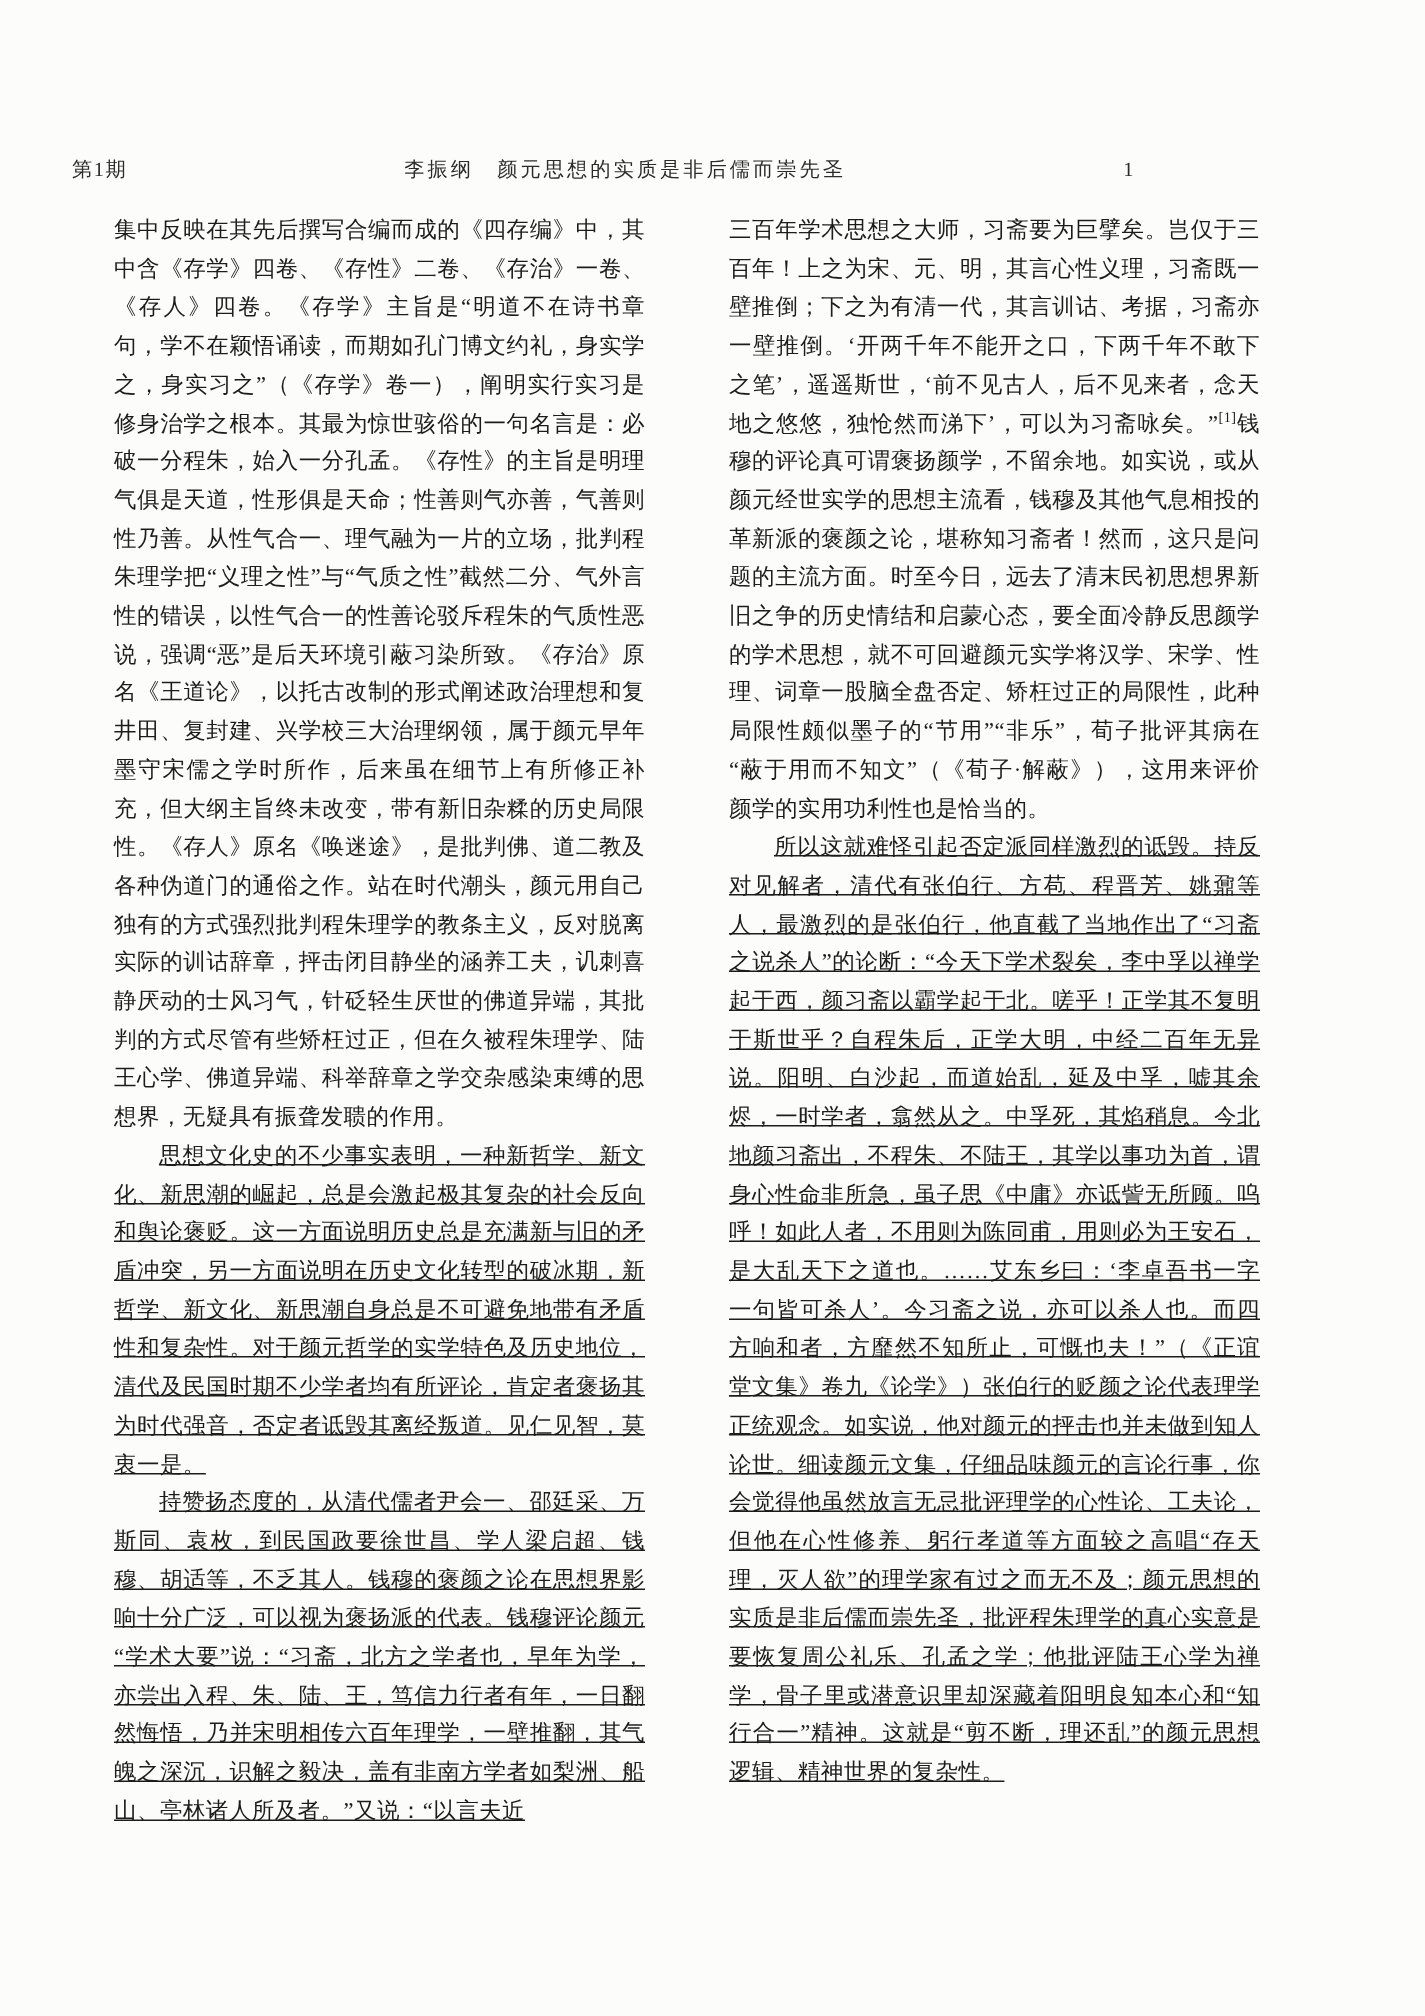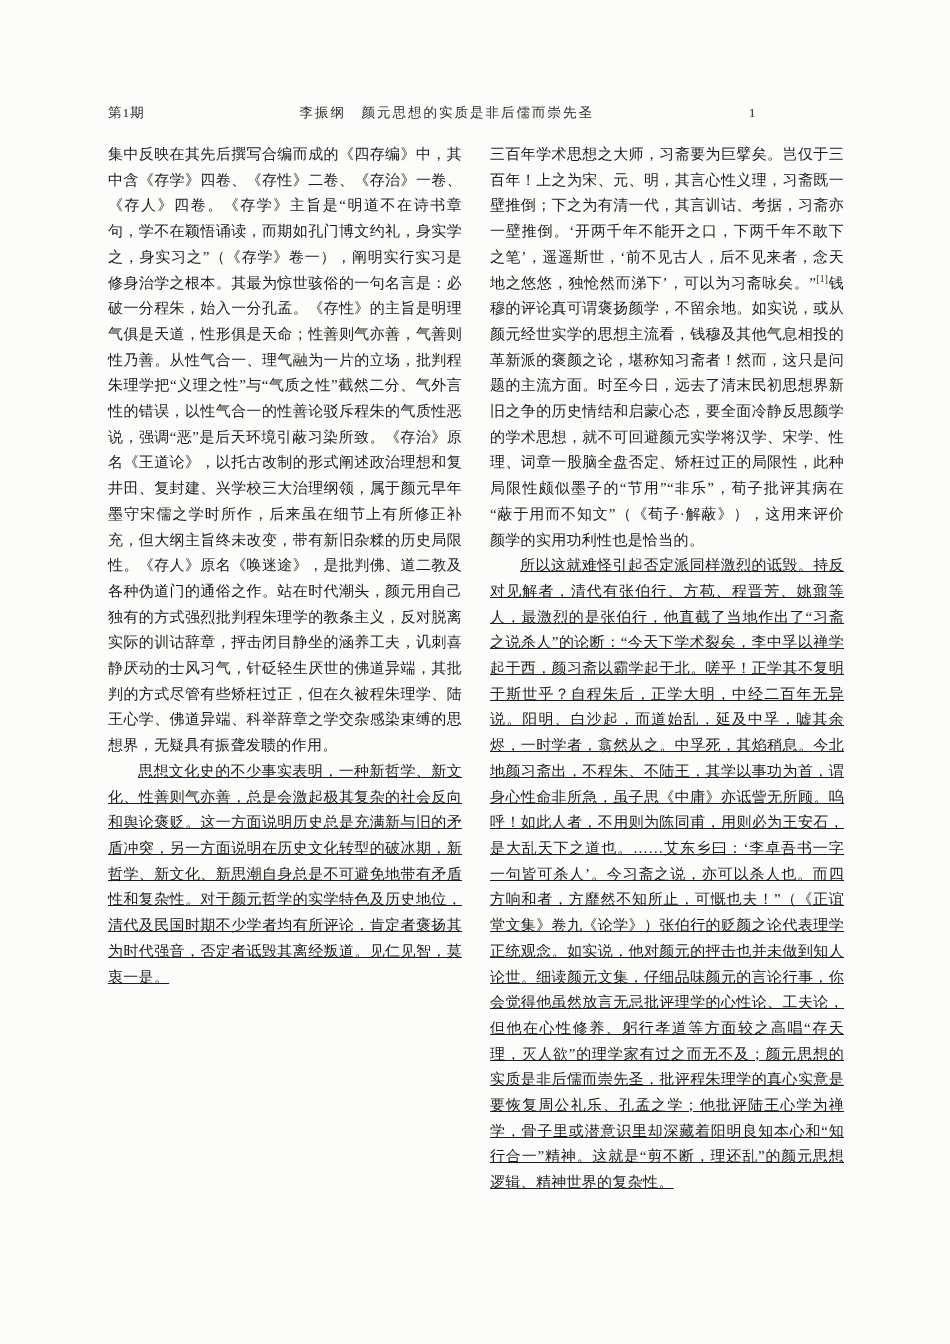--- a/index.html
+++ b/index.html
@@ -6,41 +6,42 @@
   html, body { width: 950px; height: 1344px; }
   body {
     background: #fcfcfa;
     color: #1e1e1e;
     font-family: "Liberation Serif", "DejaVu Serif", serif;
     overflow: hidden;
   }
   .page {
     width: 862px;
     height: 1344px;
-    padding: 104px 106px 0 108px;
+    padding: 104px 106px 0 48px;
     position: relative;
   }
   .page-header {
     display: flex;
     justify-content: space-between;
     align-items: baseline;
     font-size: 13.5px;
     color: #2b2b2b;
   }
   .page-header .issue { letter-spacing: 1px; }
   .page-header .running-head { letter-spacing: 2px; }
   .page-header .page-num { letter-spacing: 0.5px; }
   .columns {
     display: flex;
     gap: 28px;
     margin-top: 20px;
   }
   .column {
     width: 354px;
     flex: 0 0 354px;
+    margin-left: 28px;
   }
   .para {
     font-size: 15px;
     line-height: 25.7px;
     text-align: justify;
     text-justify: inter-ideograph;
     letter-spacing: 0.3px;
     color: #1c1c1c;
   }
   .para.indent { text-indent: 2em; text-decoration: underline; }
@@ -58,21 +59,22 @@
   <header class="page-header">
     <span class="issue">第1期</span>
     <span class="running-head">李振纲　颜元思想的实质是非后儒而崇先圣</span>
     <span class="page-num">1</span>
   </header>
 
   <main class="columns">
 
     <section class="column">
       <p class="para">集中反映在其先后撰写合编而成的《四存编》中，其中含《存学》四卷、《存性》二卷、《存治》一卷、《存人》四卷。《存学》主旨是“明道不在诗书章句，学不在颖悟诵读，而期如孔门博文约礼，身实学之，身实习之”（《存学》卷一），阐明实行实习是修身治学之根本。其最为惊世骇俗的一句名言是：必破一分程朱，始入一分孔孟。《存性》的主旨是明理气俱是天道，性形俱是天命；性善则气亦善，气善则性乃善。从性气合一、理气融为一片的立场，批判程朱理学把“义理之性”与“气质之性”截然二分、气外言性的错误，以性气合一的性善论驳斥程朱的气质性恶说，强调“恶”是后天环境引蔽习染所致。《存治》原名《王道论》，以托古改制的形式阐述政治理想和复井田、复封建、兴学校三大治理纲领，属于颜元早年墨守宋儒之学时所作，后来虽在细节上有所修正补充，但大纲主旨终未改变，带有新旧杂糅的历史局限性。《存人》原名《唤迷途》，是批判佛、道二教及各种伪道门的通俗之作。站在时代潮头，颜元用自己独有的方式强烈批判程朱理学的教条主义，反对脱离实际的训诂辞章，抨击闭目静坐的涵养工夫，讥刺喜静厌动的士风习气，针砭轻生厌世的佛道异端，其批判的方式尽管有些矫枉过正，但在久被程朱理学、陆王心学、佛道异端、科举辞章之学交杂感染束缚的思想界，无疑具有振聋发聩的作用。</p>
-      <p class="para indent">思想文化史的不少事实表明，一种新哲学、新文化、性善则气亦善，总是会激起极其复杂的社会反向和舆论褒贬。这一方面说明历史总是充满新与旧的矛盾冲突，另一方面说明在历史文化转型的破冰期，新哲学、新文化、新思潮自身总是不可避免地带有矛盾性和复杂性。对于颜元哲学的实学特色及历史地位，清代及民国时期不少学者均有所评论，肯定者褒扬其为时代强音，否定者诋毁其离经叛道。见仁见智，莫衷一是。</p>
+      <p class="para indent">思想文化史的不少事实表明，一种新哲学、新文化、新思潮的崛起，总是会激起极其复杂的社会反向和舆论褒贬。这一方面说明历史总是充满新与旧的矛盾冲突，另一方面说明在历史文化转型的破冰期，新哲学、新文化、新思潮自身总是不可避免地带有矛盾性和复杂性。对于颜元哲学的实学特色及历史地位，清代及民国时期不少学者均有所评论，肯定者褒扬其为时代强音，否定者诋毁其离经叛道。见仁见智，莫衷一是。</p>
+      <p class="para indent">持赞扬态度的，从清代儒者尹会一、邵廷采、万斯同、袁枚，到民国政要徐世昌、学人梁启超、钱穆、胡适等，不乏其人。钱穆的褒颜之论在思想界影响十分广泛，可以视为褒扬派的代表。钱穆评论颜元“学术大要”说：“习斋，北方之学者也，早年为学，亦尝出入程、朱、陆、王，笃信力行者有年，一日翻然悔悟，乃并宋明相传六百年理学，一壁推翻，其气魄之深沉，识解之毅决，盖有非南方学者如梨洲、船山、亭林诸人所及者。”又说：“以言夫近</p>
     </section>
 
     <section class="column">
       <p class="para"><span>三百年学术思想之大师，习斋要为巨擘矣。岂仅于三百年！上之为宋、元、明，其言心性义理，习斋既一壁推倒；下之为有清一代，其言训诂、考据，习斋亦一壁推倒。‘开两千年不能开之口，下两千年不敢下之笔’，遥遥斯世，‘前不见古人，后不见来者，念天地之悠悠，独怆然而涕下’，可以为习斋咏矣。”</span><sup class="ref">[1]</sup><span>钱穆的评论真可谓褒扬颜学，不留余地。如实说，或从颜元经世实学的思想主流看，钱穆及其他气息相投的革新派的褒颜之论，堪称知习斋者！然而，这只是问题的主流方面。时至今日，远去了清末民初思想界新旧之争的历史情结和启蒙心态，要全面冷静反思颜学的学术思想，就不可回避颜元实学将汉学、宋学、性理、词章一股脑全盘否定、矫枉过正的局限性，此种局限性颇似墨子的“节用”“非乐”，荀子批评其病在“蔽于用而不知文”（《荀子·解蔽》），这用来评价颜学的实用功利性也是恰当的。</span></p>
       <p class="para indent">所以这就难怪引起否定派同样激烈的诋毁。持反对见解者，清代有张伯行、方苞、程晋芳、姚鼐等人，最激烈的是张伯行，他直截了当地作出了“习斋之说杀人”的论断：“今天下学术裂矣，李中孚以禅学起于西，颜习斋以霸学起于北。嗟乎！正学其不复明于斯世乎？自程朱后，正学大明，中经二百年无异说。阳明、白沙起，而道始乱，延及中孚，嘘其余烬，一时学者，翕然从之。中孚死，其焰稍息。今北地颜习斋出，不程朱、不陆王，其学以事功为首，谓身心性命非所急，虽子思《中庸》亦诋訾无所顾。呜呼！如此人者，不用则为陈同甫，用则必为王安石，是大乱天下之道也。……艾东乡曰：‘李卓吾书一字一句皆可杀人’。今习斋之说，亦可以杀人也。而四方响和者，方靡然不知所止，可慨也夫！”（《正谊堂文集》卷九《论学》）张伯行的贬颜之论代表理学正统观念。如实说，他对颜元的抨击也并未做到知人论世。细读颜元文集，仔细品味颜元的言论行事，你会觉得他虽然放言无忌批评理学的心性论、工夫论，但他在心性修养、躬行孝道等方面较之高唱“存天理，灭人欲”的理学家有过之而无不及；颜元思想的实质是非后儒而崇先圣，批评程朱理学的真心实意是要恢复周公礼乐、孔孟之学；他批评陆王心学为禅学，骨子里或潜意识里却深藏着阳明良知本心和“知行合一”精神。这就是“剪不断，理还乱”的颜元思想逻辑、精神世界的复杂性。</p>
     </section>
 
   </main>
 
 </div>

